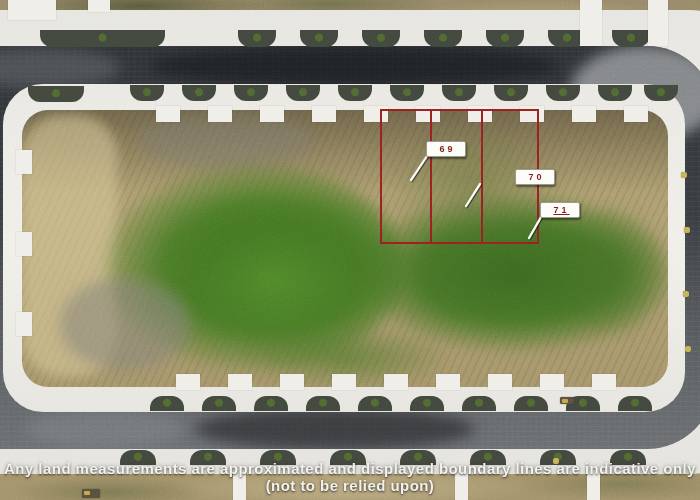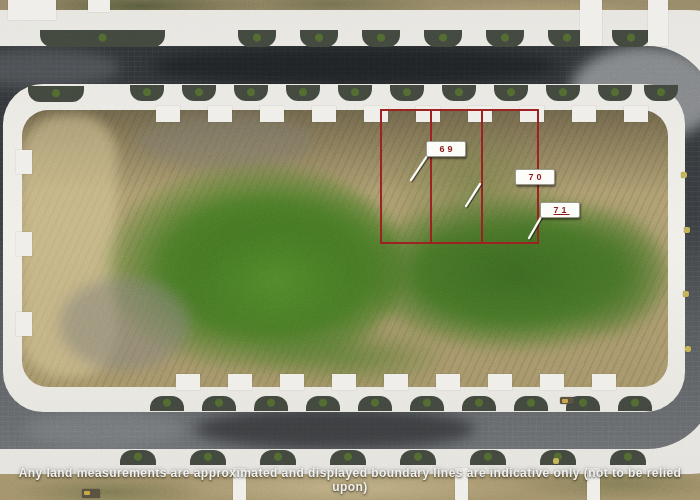--- a/index.html
+++ b/index.html
@@ -56,21 +56,21 @@
   .hydrant{width:6px;height:6px;border-radius:2px;background:#c3b257;box-shadow:0 0 1px #4a4430;}
   .vehicle{background:#57503f;border-radius:2px;box-shadow:0 0 1px #222;}
   .vehicle:after{content:"";position:absolute;left:2px;top:2px;width:6px;height:4px;background:#c9a544;border-radius:1px;}
 
   
   .noise{left:0;top:0;mix-blend-mode:overlay;opacity:.6;pointer-events:none;}
   .anno{left:0;top:0;pointer-events:none;}
   .lot-label{width:38px;height:14px;background:#fcfcf9;border:1px solid #9a9a90;border-radius:2px;
     box-shadow:1px 1.5px 2px rgba(0,0,0,.45);color:#8a1c1c;font-size:9px;font-weight:bold;
     letter-spacing:3px;text-indent:3px;display:flex;align-items:center;justify-content:center;}
-  .disclaimer{left:0;right:0;bottom:6px;text-align:center;color:#f2f1ec;font-size:12px;
+  .disclaimer{left:0;right:0;bottom:6px;text-align:center;color:#f2f1ec;font-size:15px;
     font-weight:600;letter-spacing:.45px;text-shadow:0 1px 2px rgba(0,0,0,.6),0 0 4px rgba(0,0,0,.35);}
 </style>
 </head>
 <body>
 
 <div class="scene">
 
   <div class="abs ground"></div>
 
   <div class="abs outer-sidewalk"></div>

